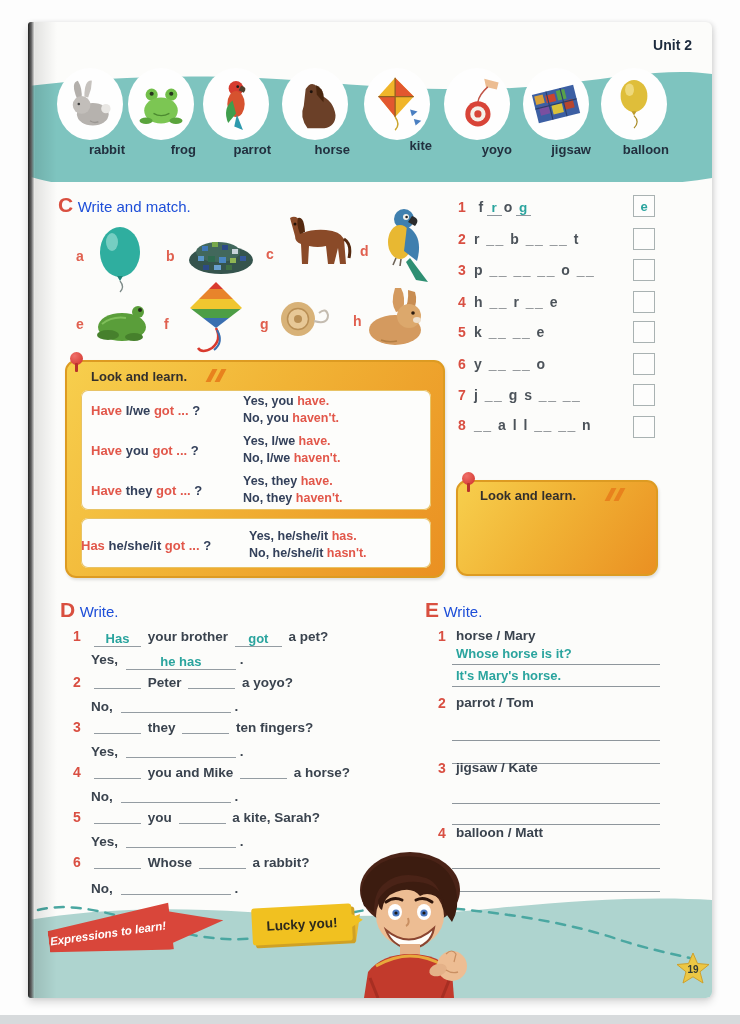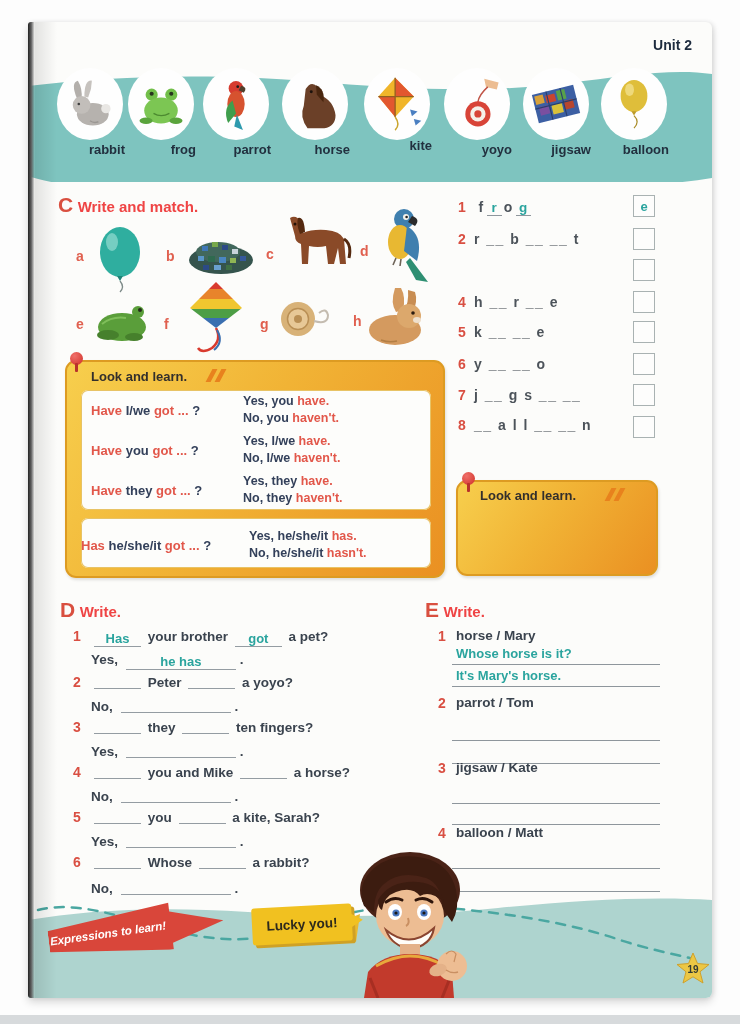--- a/index.html
+++ b/index.html
@@ -19,21 +19,21 @@
   .unit-label { position:absolute; left:584px; top:15px; width:80px; text-align:right;
           font-size:14px; font-weight:700; color:#1d2b3e; z-index:5; }
   .band-svg { position:absolute; left:0; top:30px; width:684px; height:130px; z-index:1; }
   .vocab-circle { position:absolute; width:66px; height:72px; background:#fefefe; border-radius:50%;
           z-index:2; display:flex; align-items:center; justify-content:center; }
   .vocab-word { position:absolute; top:120px; width:70px; text-align:right;
           font-size:13px; font-weight:700; color:#22303f; z-index:3; }
 
   
   .sec-letter { font-size:21px; font-weight:700; color:#d94f3f; }
-  .sec-title  { font-size:15px; font-weight:700; color:#ef4444; }
+  .sec-title  { font-size:15px; font-weight:400; color:#1d4ed8; }
 
   
   .pic-letter { position:absolute; font-size:14px; font-weight:700; color:#e0604f; z-index:3; }
   .pic { position:absolute; z-index:2; }
 
   
   .c-item { position:absolute; left:430px; height:24px; white-space:nowrap; z-index:3; }
   .c-num { display:inline-block; width:16px; color:#d94f42; font-weight:700; font-size:14px; }
   .c-word { font-weight:700; font-size:14px; color:#4c535a; letter-spacing:1.5px; }
   .c-blank { display:inline-block; min-width:15px; border-bottom:1.6px solid #8e969c; text-align:center;
@@ -289,20 +289,21 @@
       <circle cx="50" cy="29" r="1.8" fill="#2c1c10"></circle>
       <ellipse cx="54" cy="36" rx="4" ry="3" fill="#efe0cd"></ellipse>
       <path d="M18,56 q8,3 16,1" stroke="#b37e44" stroke-width="1.6" fill="none"></path>
     </svg>
 
     <div class="c-item" style="top:176px">
       <span class="c-num">1</span>
       <span class="c-word">f</span><span class="c-blank">r</span><span class="c-word">o</span><span class="c-blank">g</span>
     </div>
     <div class="c-item" style="top:208px"><span class="c-num">2</span><span class="c-word">r __ b __ __ t</span></div>
+    <div class="c-item" style="top:239px"><span class="c-num">3</span><span class="c-word">p __ __ __ o __</span></div>
     <div class="c-item" style="top:271px"><span class="c-num">4</span><span class="c-word">h __ r __ e</span></div>
     <div class="c-item" style="top:301px"><span class="c-num">5</span><span class="c-word">k __ __ e</span></div>
     <div class="c-item" style="top:333px"><span class="c-num">6</span><span class="c-word">y __ __ o</span></div>
     <div class="c-item" style="top:364px"><span class="c-num">7</span><span class="c-word">j __ g s __ __</span></div>
     <div class="c-item" style="top:394px"><span class="c-num">8</span><span class="c-word">__ a l l __ __ n</span></div>
 
     <div class="ans-box" style="top:173px">e</div>
     <div class="ans-box" style="top:206px"></div>
     <div class="ans-box" style="top:237px"></div>
     <div class="ans-box" style="top:269px"></div>

